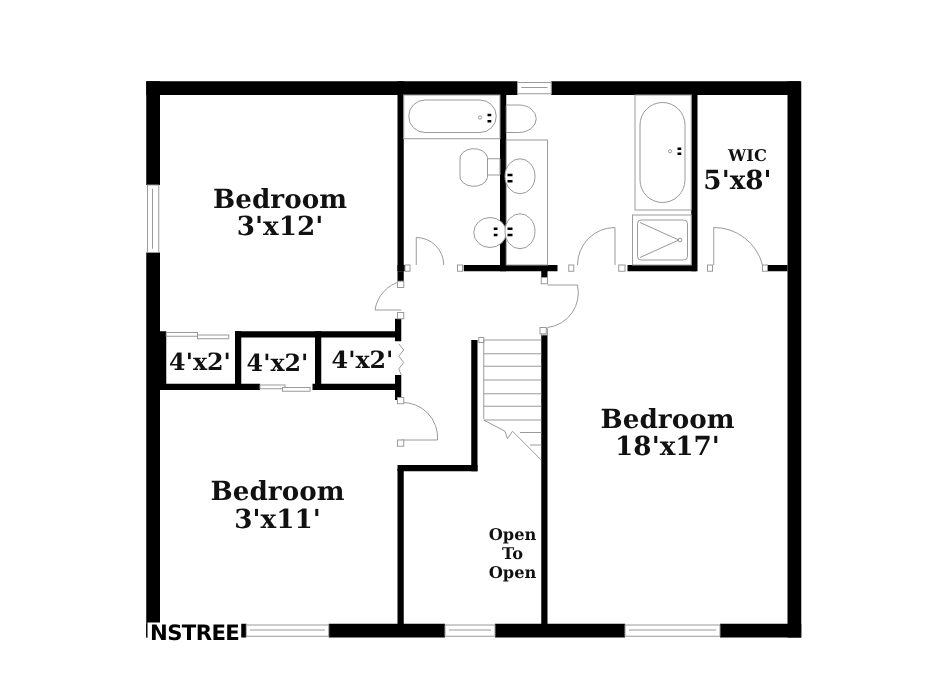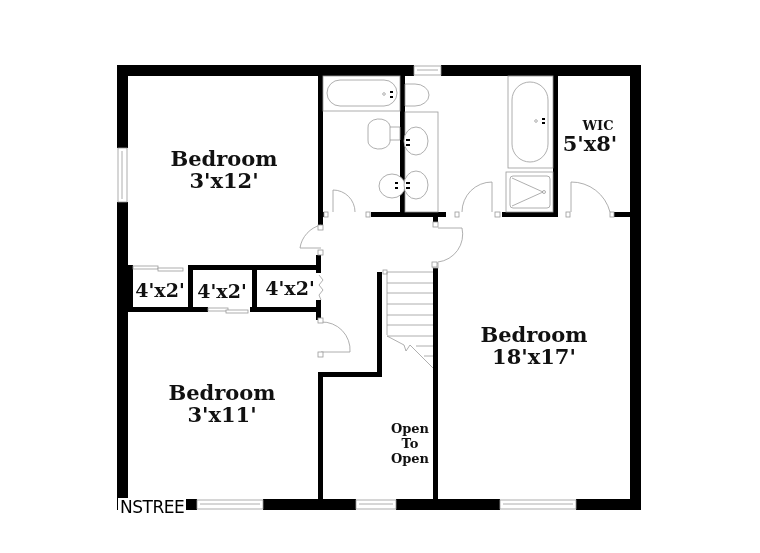--- a/index.html
+++ b/index.html
@@ -8,21 +8,21 @@
     .wall { fill: #000000; }
     .fixture { fill: #ffffff; stroke: #9a9a9a; stroke-width: 0.8; }
     .thin { fill: none; stroke: #9a9a9a; stroke-width: 0.8; }
     .win { fill: #ffffff; stroke: #9a9a9a; stroke-width: 0.8; }
     .jamb { fill: #ffffff; stroke: #9a9a9a; stroke-width: 0.8; }
     .label { position: absolute; text-align: center; font-weight: bold; color: #111111; line-height: 1.0; white-space: nowrap; transform: translateX(-50%); }
     .lg { font-size: 21px; line-height: 22px; }
     .md { font-size: 15px; line-height: 17px; }
     .sm { font-size: 19px; line-height: 15px; }
     .xs { font-size: 13px; line-height: 15px; }
-    .watermark { position: absolute; left: 118px; top: 498px; font-family: "DejaVu Sans", "Liberation Sans", sans-serif; font-weight: normal; font-size: 17px; letter-spacing: -0.5px; color: #000; background: #fff; line-height: 18px; padding: 0 2px; }
+    .watermark { position: absolute; left: 118px; top: 498px; font-family: "DejaVu Sans", "Liberation Sans", sans-serif; font-weight: bold; font-size: 17px; letter-spacing: -0.5px; color: #000; background: #fff; line-height: 18px; padding: 0 2px; }
   </style>
 </head>
 <body>
 
 <svg id="plan" width="760" height="553" viewBox="0 0 760 553">
 
   <g>
 
     <rect class="wall" x="117" y="65" width="297" height="11"></rect>
     <rect class="wall" x="441" y="65" width="199" height="11"></rect>

